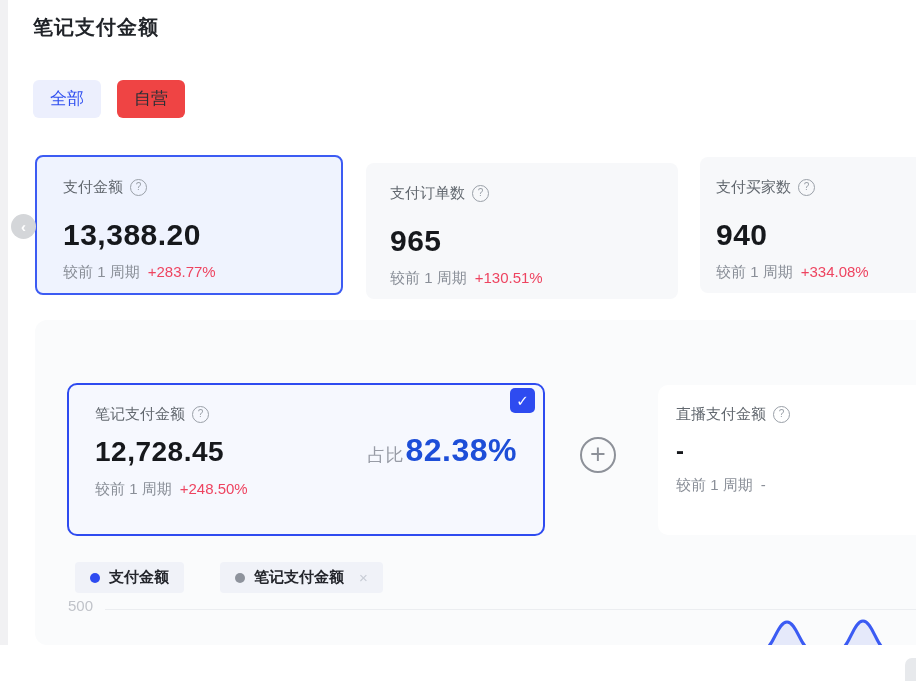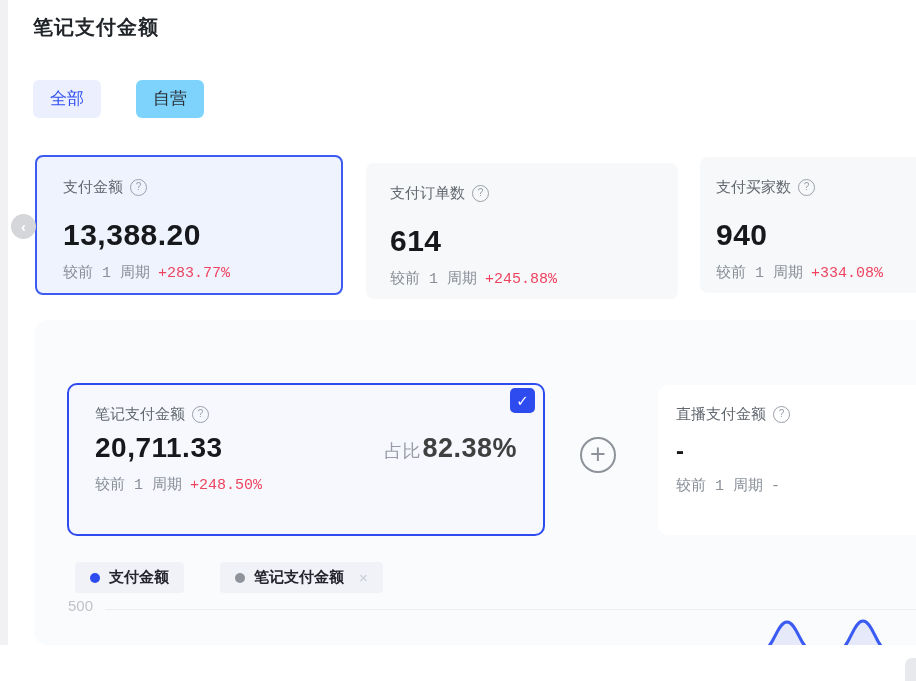--- a/index.html
+++ b/index.html
@@ -11,39 +11,39 @@
   }
   .abs{position:absolute;box-sizing:border-box;}
 
   
   .left-strip{left:0;top:0;width:8px;height:645px;background:#f1f1f3;}
 
   
   .page-title{left:33px;top:14px;font-size:20px;font-weight:700;color:#212429;letter-spacing:1px;}
 
   
-  .tabs{left:33px;top:80px;display:flex;gap:35px;}
+  .tabs{left:33px;top:80px;display:flex;gap:16px;}
   .tab{
     padding:9px 17px;border-radius:6px;font-size:17px;line-height:1.2;
-    background:#7dd3fc;color:#2b2f36;cursor:pointer;white-space:nowrap;
+    background:#ef4444;color:#2b2f36;cursor:pointer;white-space:nowrap;
   }
   .tab.active{background:#ecEFfd;background:#eceffd;color:#2f4ff0;}
 
   
   .card{border-radius:8px;}
   .card-1{left:35px;top:155px;width:308px;height:140px;background:#eff3fe;border:2px solid #3c5bf3;padding:21px 26px;}
   .card-2{left:366px;top:163px;width:312px;height:136px;background:#f7f8fa;padding:21px 24px;}
   .card-3{left:700px;top:157px;width:290px;height:136px;background:#f7f8fa;padding:21px 16px;}
   .card-label-row{display:flex;align-items:center;gap:7px;font-size:15px;color:#62686f;}
   .help-icon{
     width:15px;height:15px;border:1px solid #9aa0a8;border-radius:50%;
     color:#9aa0a8;font-size:10px;line-height:14px;text-align:center;flex:0 0 auto;
   }
   .card-value{margin-top:21px;font-size:30px;font-weight:800;color:#16181c;letter-spacing:.5px;}
-  .card-compare{margin-top:11px;font-size:15px;color:#8a8f98;display:flex;gap:8px;align-items:baseline;font-family:Liberation Mono, monospace;}
+  .card-compare{margin-top:11px;font-size:15px;color:#8a8f98;display:flex;gap:8px;align-items:baseline;}
   .delta-up{color:#ee4460;}
   .delta-dash{color:#8a8f98;}
 
   
   .carousel-prev{
     left:11px;top:214px;width:25px;height:25px;border-radius:50%;
     background:#d4d6d9;color:#fff;font-size:15px;font-weight:700;
     display:flex;align-items:center;justify-content:center;cursor:pointer;z-index:5;
   }
 
@@ -54,21 +54,21 @@
     left:67px;top:383px;width:478px;height:153px;background:#f6f8fe;
     border:2px solid #2e4bf0;border-radius:10px;padding:20px 26px;
   }
   .note-checkbox{
     left:510px;top:388px;width:25px;height:25px;background:#2e4bf0;border-radius:5px;
     color:#fff;font-size:15px;display:flex;align-items:center;justify-content:center;cursor:pointer;z-index:4;
   }
   .note-value-row{display:flex;align-items:baseline;margin-top:8px;}
   .note-value{font-size:28px;font-weight:800;color:#16181c;letter-spacing:.5px;}
   .share-label{margin-left:auto;font-size:18px;color:#989ca6;}
-  .share-value{font-size:27px;font-weight:800;color:#404040;margin-left:2px;letter-spacing:.5px;}
+  .share-value{font-size:32px;font-weight:800;color:#1d4ed8;margin-left:2px;letter-spacing:.5px;}
 
   .add-metric-btn{
     left:580px;top:437px;width:36px;height:36px;border:2px solid #8d9199;border-radius:50%;
     color:#8d9199;font-size:27px;font-weight:400;line-height:30px;text-align:center;cursor:pointer;background:transparent;
   }
 
   .live-card{left:658px;top:385px;width:312px;height:150px;background:#ffffff;border-radius:10px;padding:20px 18px;}
   .live-value{margin-top:13px;font-size:24px;font-weight:800;color:#16181c;}
 
   
@@ -114,24 +114,24 @@
     <span>较前 1 周期</span>
     <span class="delta-up">+283.77%</span>
   </div>
 </div>
 
 <div class="abs card card-2">
   <div class="card-label-row">
     <span>支付订单数</span>
     <span class="help-icon">?</span>
   </div>
-  <div class="card-value">614</div>
+  <div class="card-value">965</div>
   <div class="card-compare">
     <span>较前 1 周期</span>
-    <span class="delta-up">+245.88%</span>
+    <span class="delta-up">+130.51%</span>
   </div>
 </div>
 
 <div class="abs card card-3">
   <div class="card-label-row">
     <span>支付买家数</span>
     <span class="help-icon">?</span>
   </div>
   <div class="card-value">940</div>
   <div class="card-compare">
@@ -141,21 +141,21 @@
 </div>
 
 <div class="abs panel"></div>
 
 <div class="abs note-card">
   <div class="card-label-row">
     <span>笔记支付金额</span>
     <span class="help-icon">?</span>
   </div>
   <div class="note-value-row">
-    <span class="note-value">20,711.33</span>
+    <span class="note-value">12,728.45</span>
     <span class="share-label">占比</span>
     <span class="share-value">82.38%</span>
   </div>
   <div class="card-compare">
     <span>较前 1 周期</span>
     <span class="delta-up">+248.50%</span>
   </div>
 </div>
 <div class="abs note-checkbox">✓</div>
 

